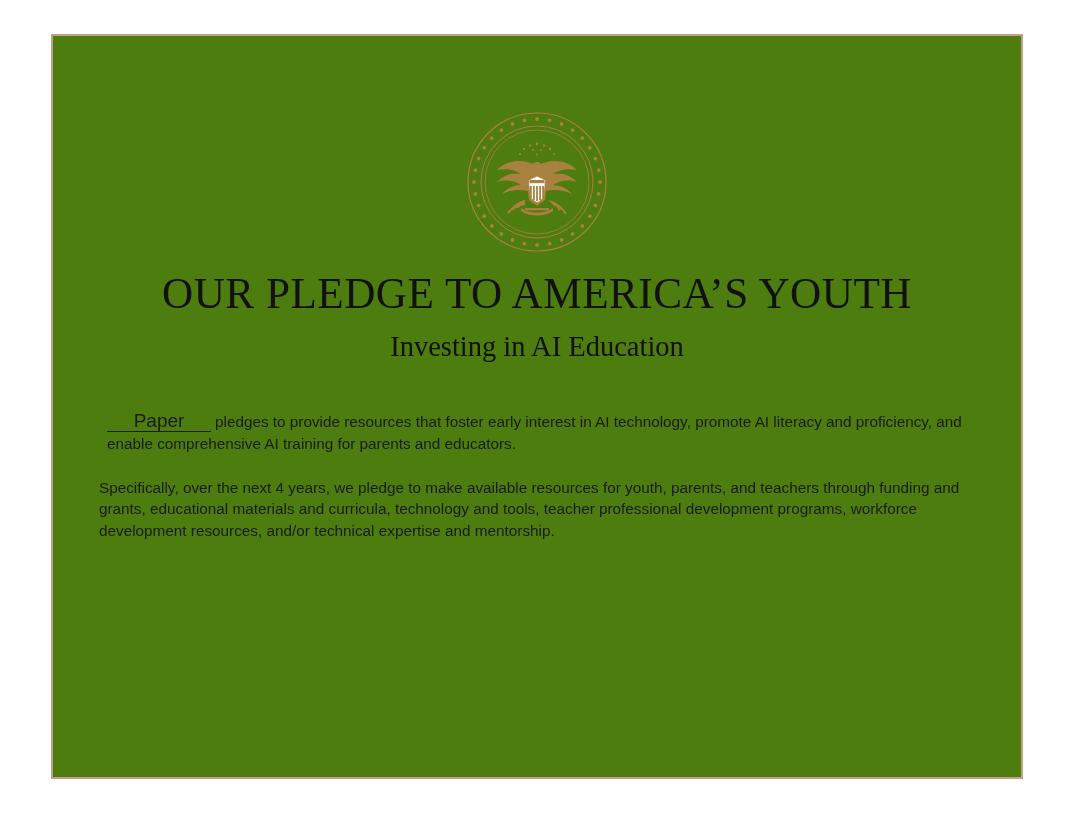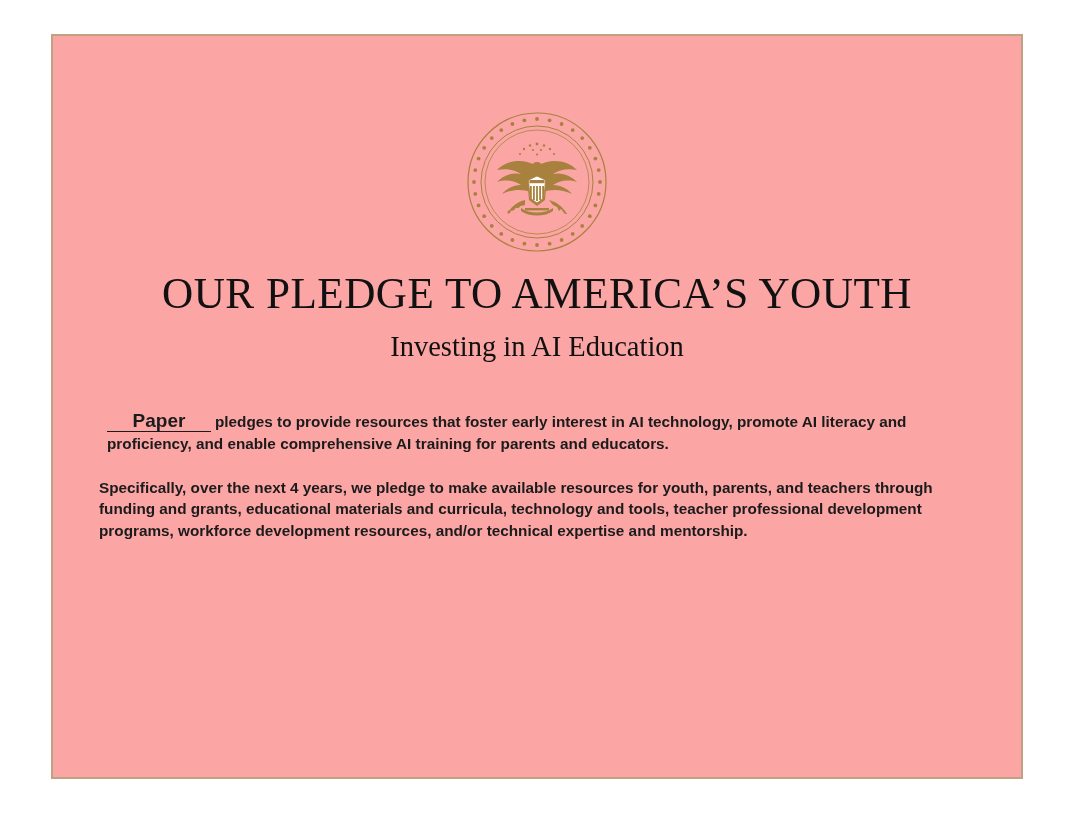--- a/index.html
+++ b/index.html
@@ -14,21 +14,21 @@
     overflow: hidden;
   }
   .page {
     position: absolute;
     left: 51px;
     top: 34px;
     width: 972px;
     height: 745px;
     box-sizing: border-box;
     border: 2px solid #c0a182;
-    background: #fca5a5;
+    background: #4d7c0f;
   }
   .seal-wrap {
     margin-top: 72px;
     display: flex;
     justify-content: center;
   }
   .seal {
     width: 148px;
     height: 148px;
     position: relative;
@@ -52,21 +52,20 @@
     font-size: 30px;
     color: #111111;
     transform: scaleX(0.95);
   }
 
   .body-text {
     margin: 48px 46px 0 46px;
     color: #1b1b1b;
     font-size: 15.3px;
     line-height: 1.42;
-    font-weight: bold;
   }
   .para { margin-bottom: 22px; }
   .para:last-child { margin-bottom: 0; }
 
   .blank-line {
     display: inline-block;
     min-width: 92px;
     text-align: center;
     border-bottom: 1.5px solid #1b1b1b;
     font-size: 19px;

